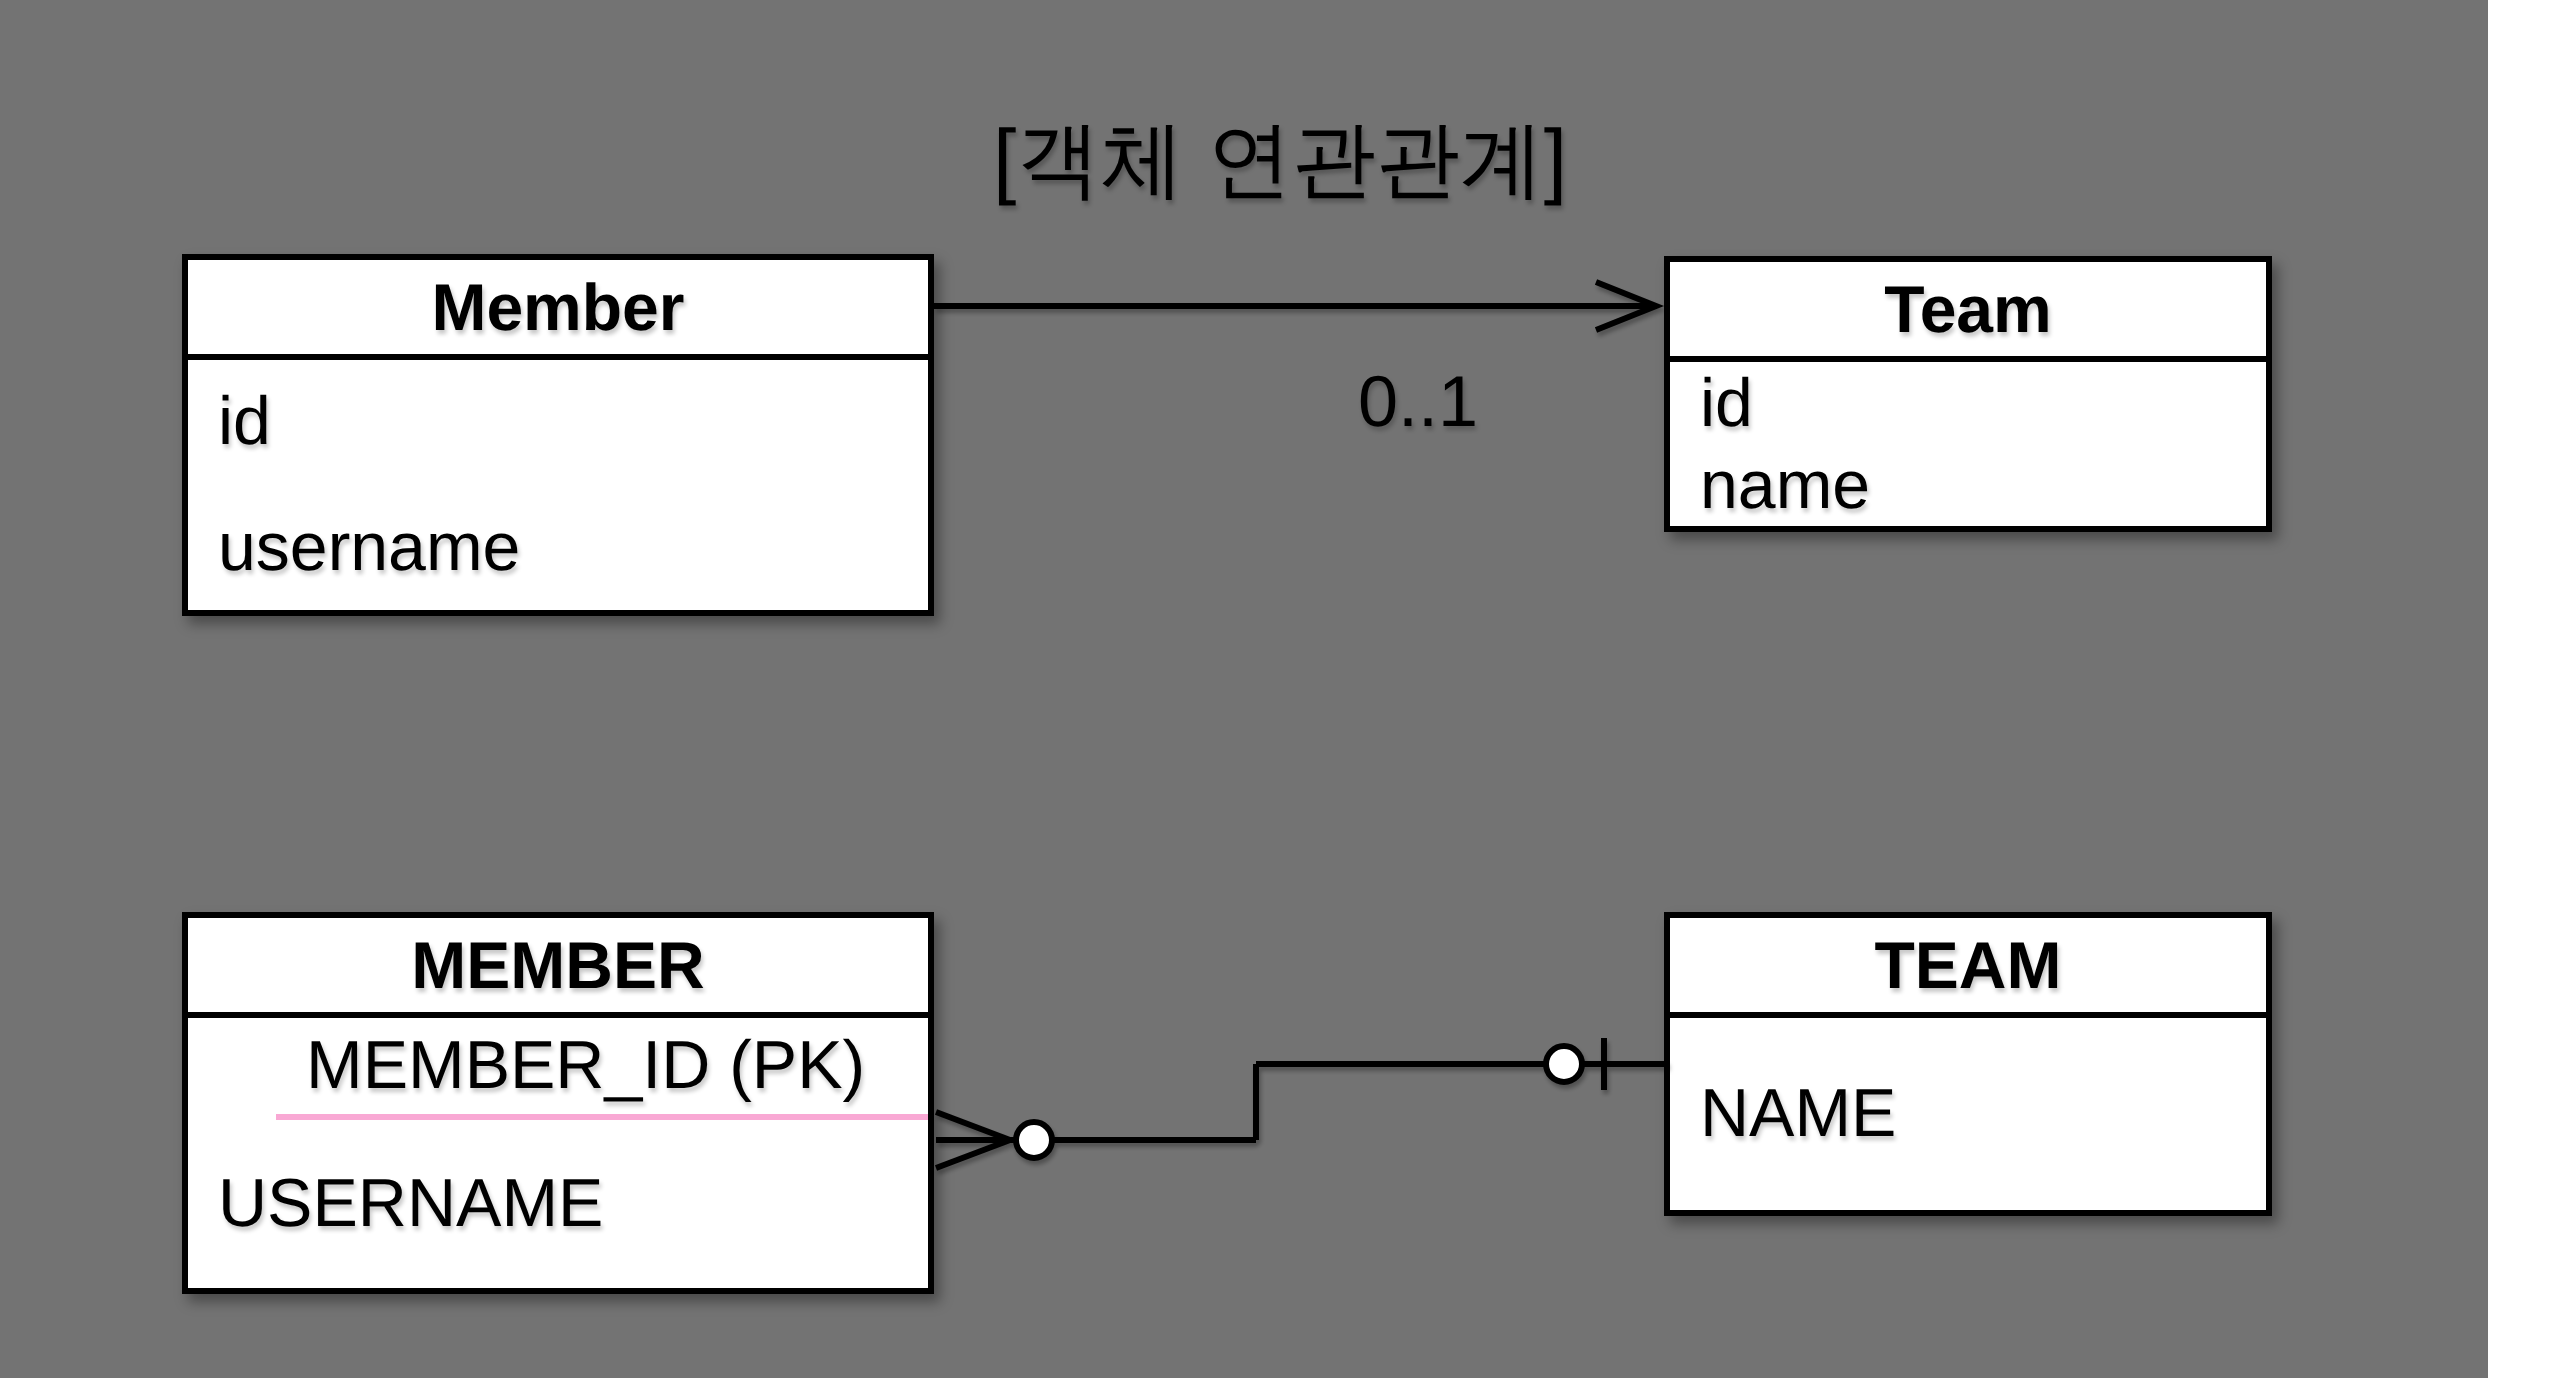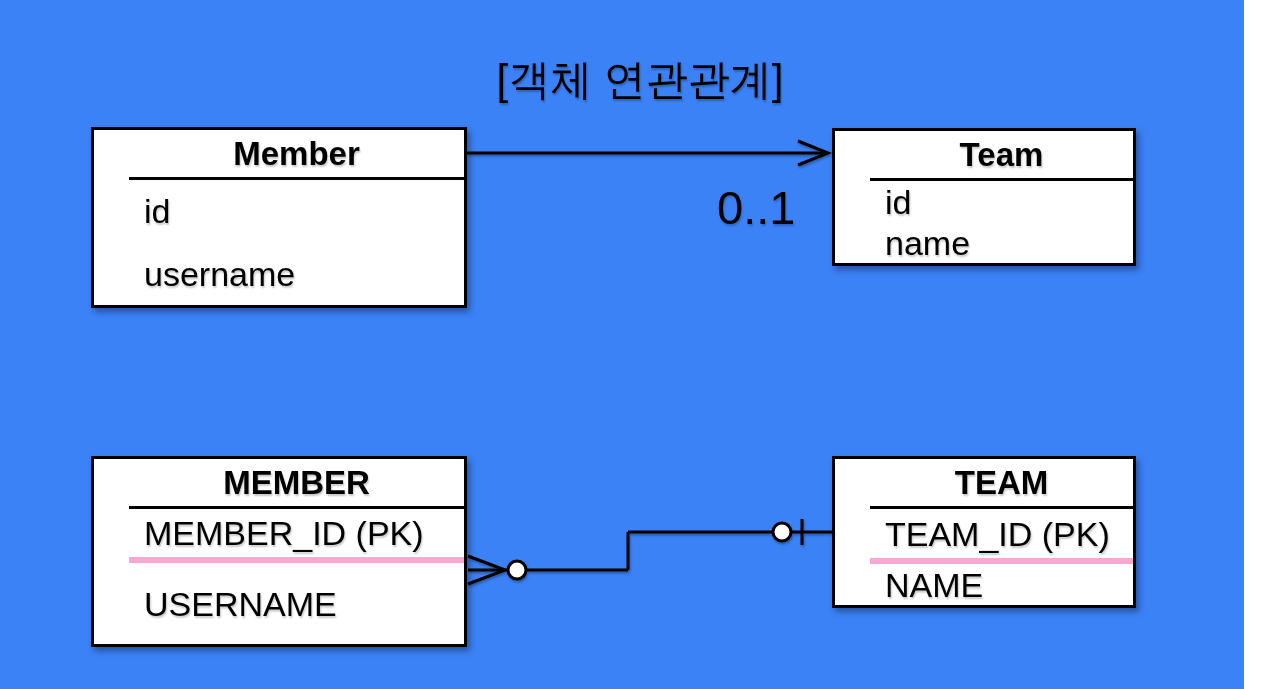--- a/index.html
+++ b/index.html
@@ -4,21 +4,21 @@
 <style>
   html, body {
     margin: 0;
     padding: 0;
     background: #ffffff;
   }
   .canvas {
     position: relative;
     width: 1244px;
     height: 689px;
-    background: #3b82f6;
+    background: #737373;
     overflow: hidden;
     font-family: "Liberation Sans", "DejaVu Sans", sans-serif;
     color: #000000;
   }
   .section-title {
     position: absolute;
     left: 0;
     width: 1280px;
     text-align: center;
     font-size: 42px;
@@ -32,21 +32,20 @@
   #title-table  { top: 388px; }
 
   .uml-box {
     position: absolute;
     box-sizing: border-box;
     background: #ffffff;
     border: 3px solid #000000;
     box-shadow: 3px 4px 6px rgba(0,0,0,0.35);
     display: flex;
     flex-direction: column;
-    padding-left: 35px;
   }
   .box-header {
     flex: 0 0 auto;
     border-bottom: 3px solid #000000;
     font-weight: bold;
     font-size: 33px;
     text-align: center;
     display: flex;
     align-items: center;
     justify-content: center;
@@ -63,36 +62,37 @@
     align-items: center;
     padding-left: 15px;
     font-size: 34px;
     line-height: 1;
     text-shadow: 1px 2px 2px rgba(0,0,0,0.22);
     white-space: nowrap;
   }
   .field.bold { font-weight: bold; }
   .field.pk-row {
     flex: 0 0 auto;
-    border-bottom: 6px solid #f9a8d4;
+    border-bottom: 3px solid #f9a8d4;
+    margin-left: 44px;
   }
   .overlay {
     position: absolute;
     left: 0;
     top: 0;
     width: 1280px;
     height: 689px;
     pointer-events: none;
     z-index: 5;
   }
   .multiplicity {
     position: absolute;
-    left: 717px;
+    left: 679px;
     top: 180px;
-    font-size: 47px;
+    font-size: 36px;
     color: #000;
     text-shadow: 1px 2px 2px rgba(0,0,0,0.22);
   }
 </style>
 </head>
 <body>
 
 <div class="canvas">
 
   <div class="section-title" id="title-object">[객체 연관관계]</div>
@@ -120,21 +120,20 @@
     <div class="box-header" style="height:47px;">MEMBER</div>
     <div class="box-body">
       <div class="field pk-row" style="height:48px;">MEMBER_ID (PK)</div>
       <div class="field">USERNAME</div>
     </div>
   </div>
 
   <div class="uml-box" style="left:832px; top:456px; width:304px; height:152px;">
     <div class="box-header" style="height:47px;">TEAM</div>
     <div class="box-body">
-      <div class="field pk-row" style="height:49px;">TEAM_ID (PK)</div>
       <div class="field">NAME</div>
     </div>
   </div>
 
   <svg class="overlay" viewBox="0 0 1280 689" xmlns="http://www.w3.org/2000/svg">
     <defs>
       <filter id="ds" x="-20%" y="-20%" width="140%" height="140%">
         <feDropShadow dx="1" dy="2" stdDeviation="1" flood-color="#000000" flood-opacity="0.3"></feDropShadow>
       </filter>
     </defs>

